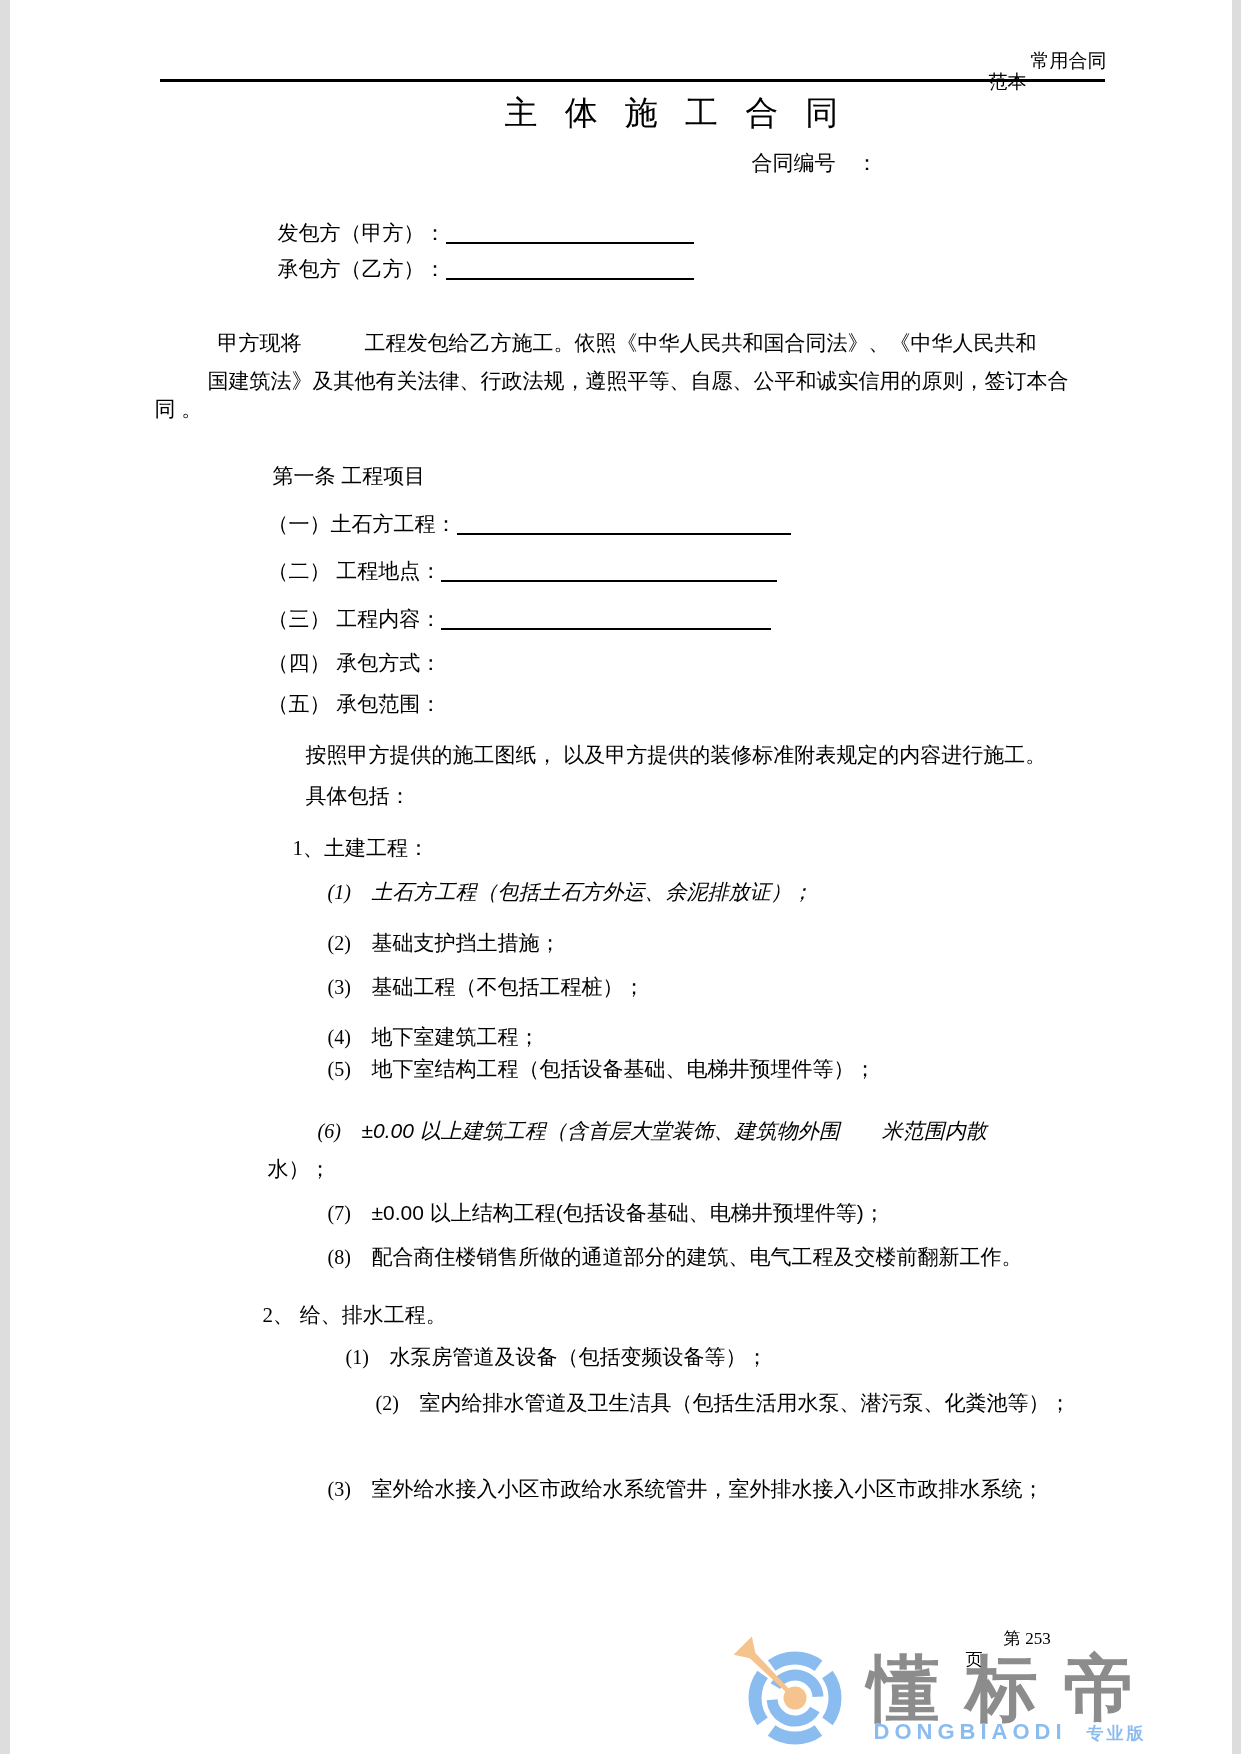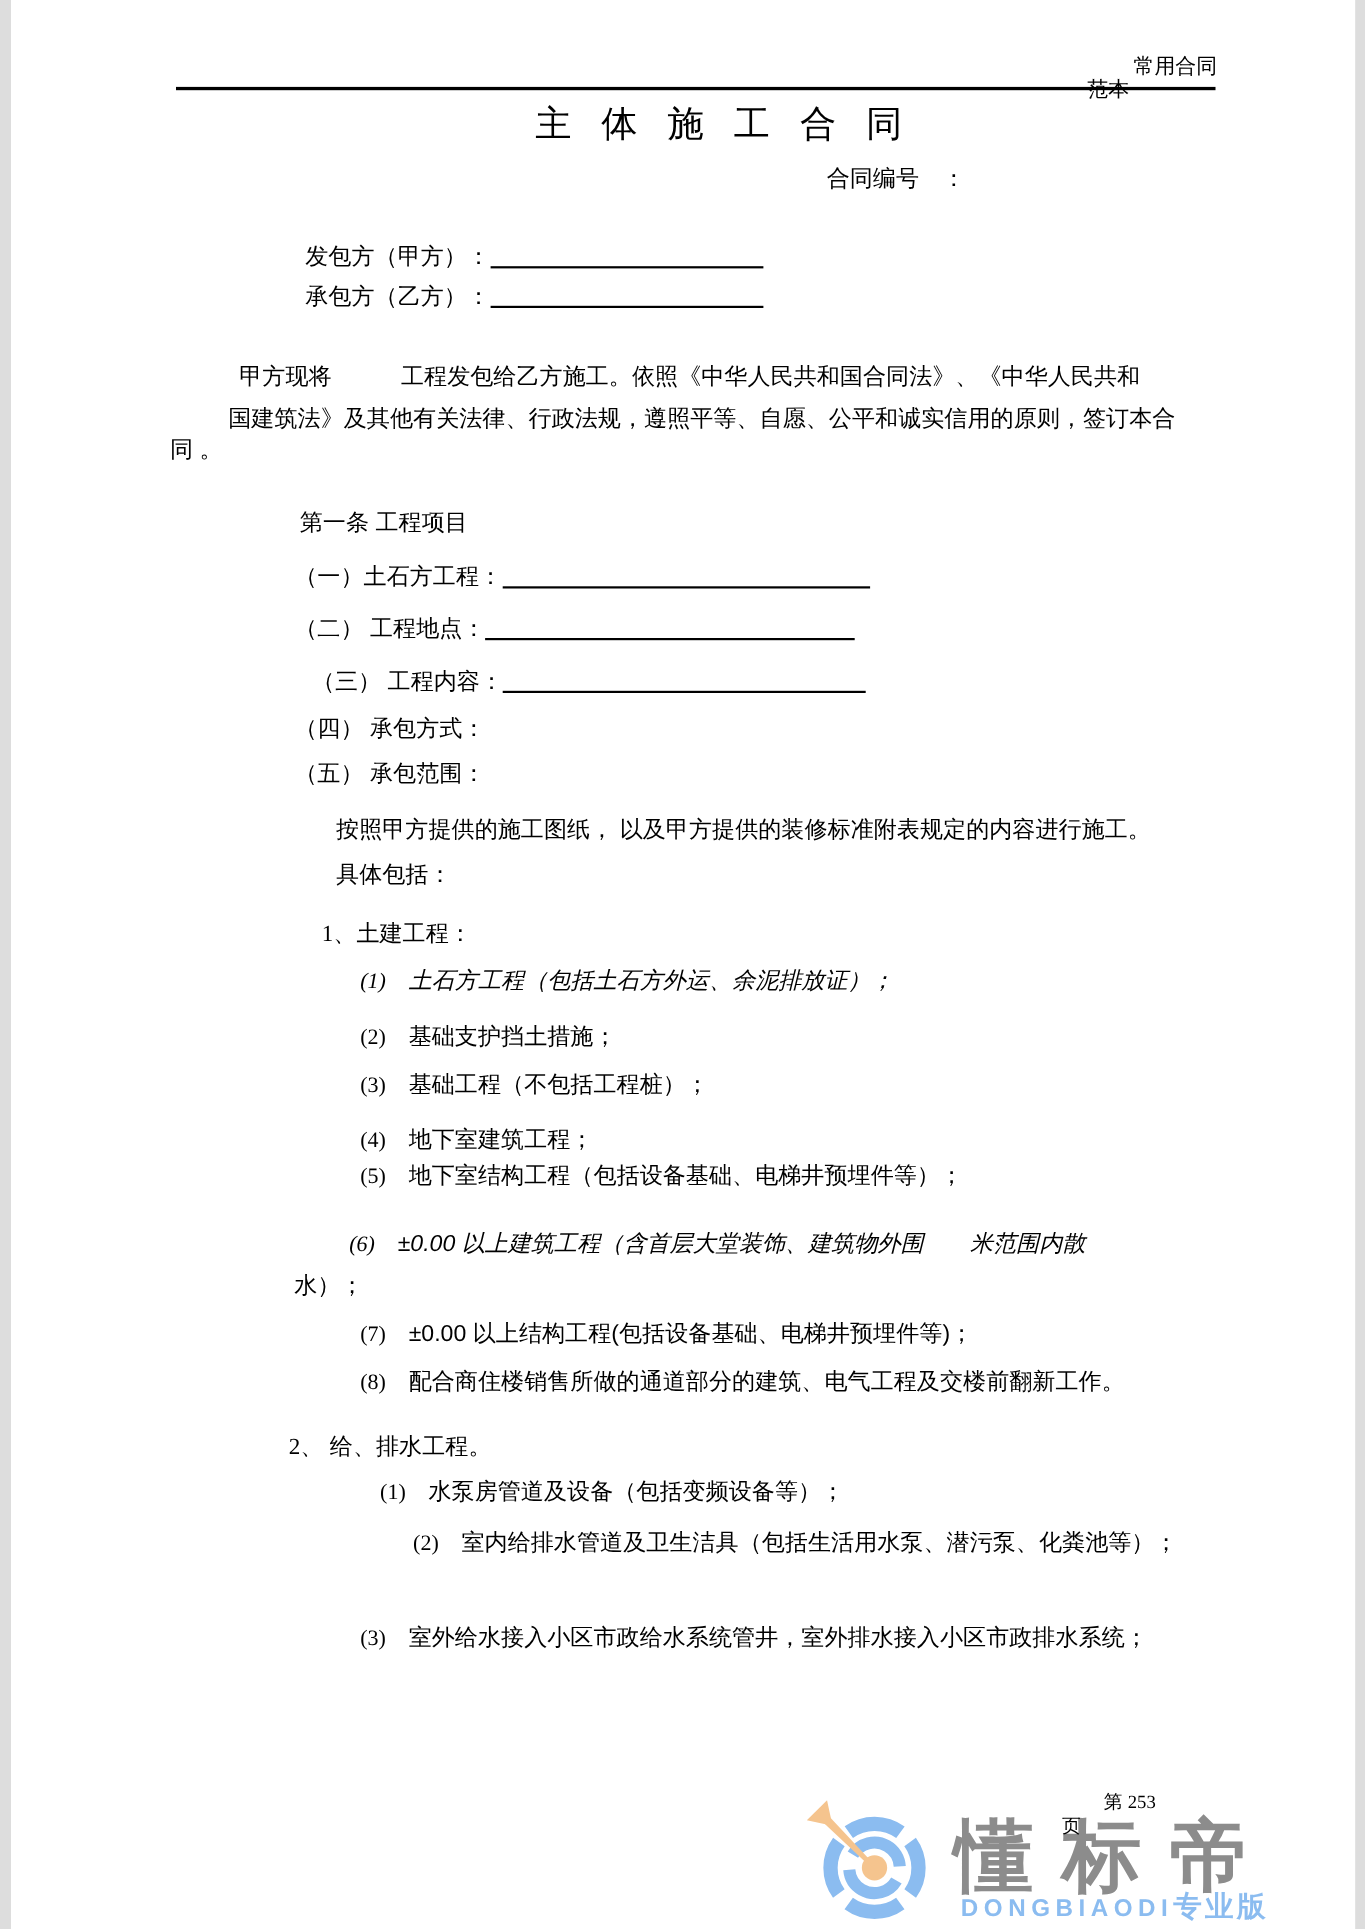--- a/index.html
+++ b/index.html
@@ -9,33 +9,33 @@
   .fs21{font-size:21px;}
   .fs19{font-size:19px;}
   .fs17{font-size:17px;}
   .serif{font-family:"Liberation Serif","DejaVu Serif",serif;}
   .title{font-size:33px;letter-spacing:9px;}
   .rule{position:absolute;background:#000;}
   .blank{display:inline-block;height:0.95em;border-bottom:2px solid #000;transform:translateY(4px);}
   .num{display:inline-block;width:44px;font-family:"Liberation Serif","DejaVu Serif",serif;font-size:20px;}
   .wm-cn{font-size:72px;font-weight:bold;color:#8C8C8C;letter-spacing:26px;line-height:1;}
   .wm-en{font-size:22px;font-weight:bold;color:#8BBCF0;letter-spacing:5px;}
-  .wm-ed{font-size:26px;font-weight:bold;color:#8BBCF0;letter-spacing:3px;margin-left:0;}
+  .wm-ed{font-size:17px;font-weight:bold;color:#8BBCF0;letter-spacing:3px;margin-left:20px;}
   svg{overflow:visible;}
 </style>
 </head>
 <body>
 
 <div class="page" id="page">
 
   <div class="rule" style="left:150px;top:79px;width:945px;height:3px"></div>
   <div class="abs fs19" style="left:1021px;top:50px">常用合同</div>
   <div class="abs fs19" style="left:979px;top:71px">范本</div>
 
-  <div class="abs title" style="left:477px;top:94px">主 体 施 工 合 同</div>
+  <div class="abs title" style="left:495px;top:94px">主 体 施 工 合 同</div>
   <div class="abs fs21" style="left:742px;top:151px">合同编号　：</div>
 
   <div class="abs fs21" style="left:268px;top:218px"><span>发包方（甲方）：</span><span class="blank" style="width:248px"></span></div>
   <div class="abs fs21" style="left:268px;top:254px"><span>承包方（乙方）：</span><span class="blank" style="width:248px"></span></div>
 
   <div class="abs fs21" style="left:208px;top:331px">甲方现将　　　工程发包给乙方施工。依照《中华人民共和国合同法》、《中华人民共和</div>
   <div class="abs fs21" style="left:198px;top:369px">国建筑法》及其他有关法律、行政法规，遵照平等、自愿、公平和诚实信用的原则，签订本合</div>
   <div class="abs fs21" style="left:145px;top:397px">同 。</div>
 
   <div class="abs fs21" style="left:263px;top:464px">第一条 工程项目</div>
@@ -57,21 +57,21 @@
       <polygon points="55,2 63,2 61,62 57,62"></polygon>
       <polygon points="46,-6 72,-6 59,14"></polygon>
     </g>
     <circle cx="59" cy="68" r="11.5" fill="#F5C48E"></circle>
   </svg>
   <div class="abs wm-cn" style="left:858px;top:1652px;z-index:1">懂标帝</div>
   <div class="abs" style="left:864px;top:1719px;z-index:1"><span class="wm-en">DONGBIAODI</span><span class="wm-ed">专业版</span></div>
 
 <div class="abs fs21" style="top: 509px; left: 258px;"><span>（一）土石方工程：</span><span class="blank" style="width: 334px;"></span></div>
     <div class="abs fs21" style="top: 556px; left: 258px;"><span>（二） 工程地点：</span><span class="blank" style="width: 336px;"></span></div>
-    <div class="abs fs21" style="top: 604px; left: 258px; margin-left: 16px;"><span>（三） 工程内容：</span><span class="blank" style="width: 330px;"></span></div>
+    <div class="abs fs21" style="top: 604px; left: 258px;"><span>（三） 工程内容：</span><span class="blank" style="width: 330px;"></span></div>
     <div class="abs fs21" style="top: 651px; left: 258px;"><span>（四） 承包方式：</span></div>
     <div class="abs fs21" style="top: 692px; left: 258px;"><span>（五） 承包范围：</span></div>
     <div class="abs fs21" style="top: 880px; left: 318px; font-style: italic;"><span class="num">(1)</span><span>土石方工程（包括土石方外运、余泥排放证）；</span></div>
     <div class="abs fs21" style="top: 931px; left: 318px;"><span class="num">(2)</span><span>基础支护挡土措施；</span></div>
     <div class="abs fs21" style="top: 975px; left: 318px;"><span class="num">(3)</span><span>基础工程（不包括工程桩）；</span></div>
     <div class="abs fs21" style="top: 1025px; left: 318px;"><span class="num">(4)</span><span>地下室建筑工程；</span></div>
     <div class="abs fs21" style="top: 1057px; left: 318px;"><span class="num">(5)</span><span>地下室结构工程（包括设备基础、电梯井预埋件等）；</span></div>
     <div class="abs fs21" style="top: 1119px; left: 308px; font-style: italic;"><span class="num">(6)</span><span>±0.00 以上建筑工程（含首层大堂装饰、建筑物外围　　米范围内散</span></div>
     <div class="abs fs21" style="top: 1157px; left: 258px;">水）；</div>
     <div class="abs fs21" style="top: 1201px; left: 318px;"><span class="num">(7)</span><span>±0.00 以上结构工程(包括设备基础、电梯井预埋件等)；</span></div>

